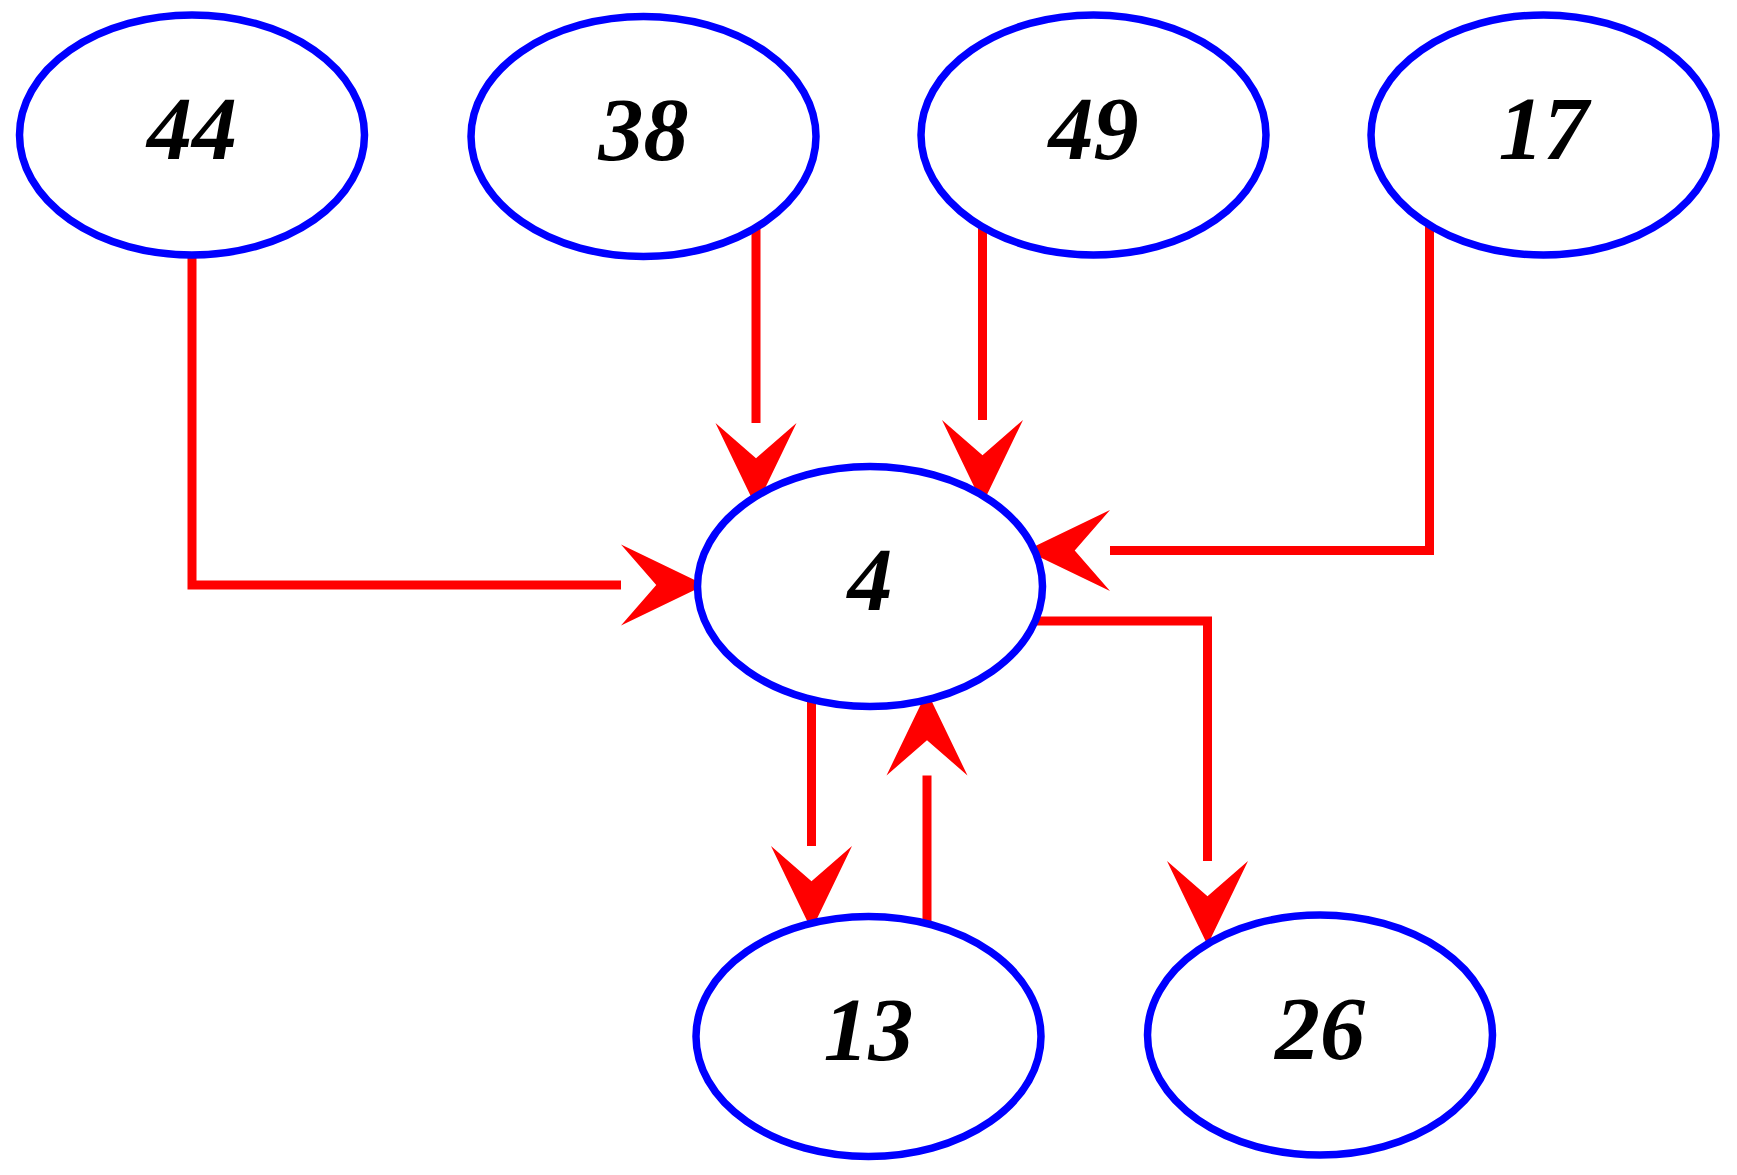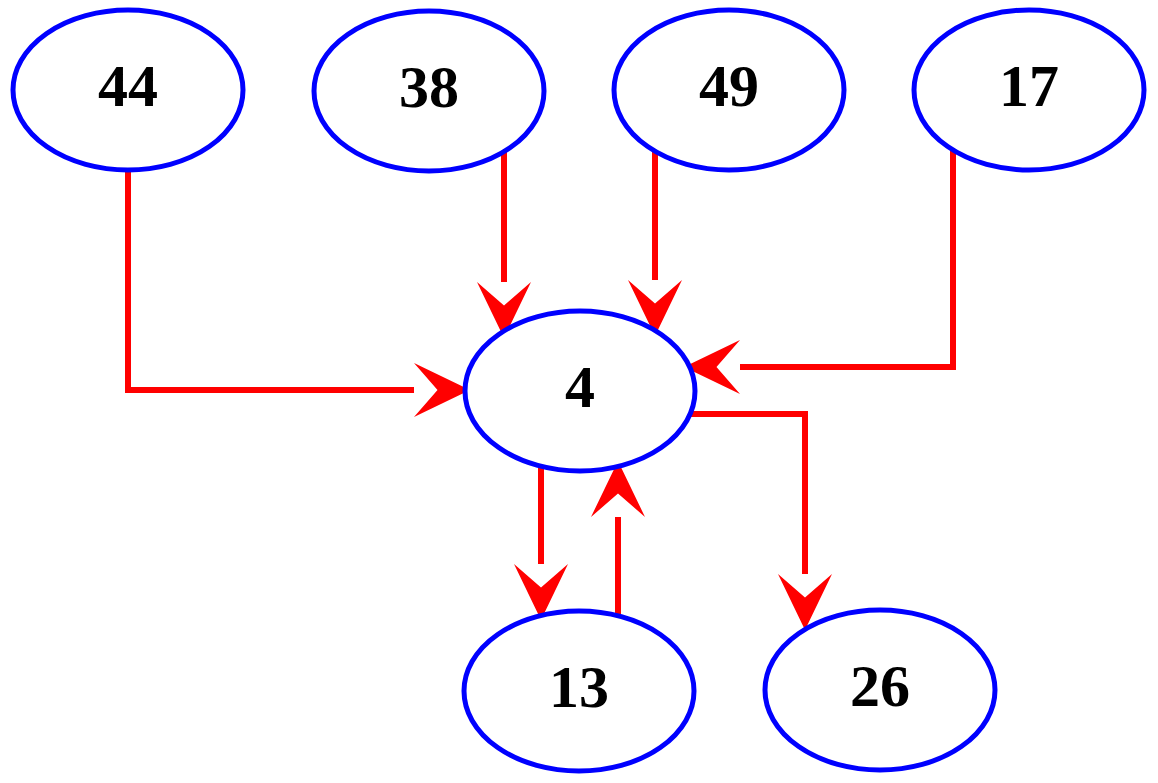--- a/index.html
+++ b/index.html
@@ -10,20 +10,21 @@
   }
   body {
     font-family: "Liberation Serif", "DejaVu Serif", serif;
   }
   #graph-canvas {
     position: relative;
     width: 1158px;
     height: 783px;
     background: #ffffff;
     overflow: hidden;
+    font-style: italic;
   }
   #graph-svg {
     display: block;
     width: 1158px;
     height: 783px;
   }
   .node-ellipse {
     fill: #ffffff;
   }
   .node-label {

